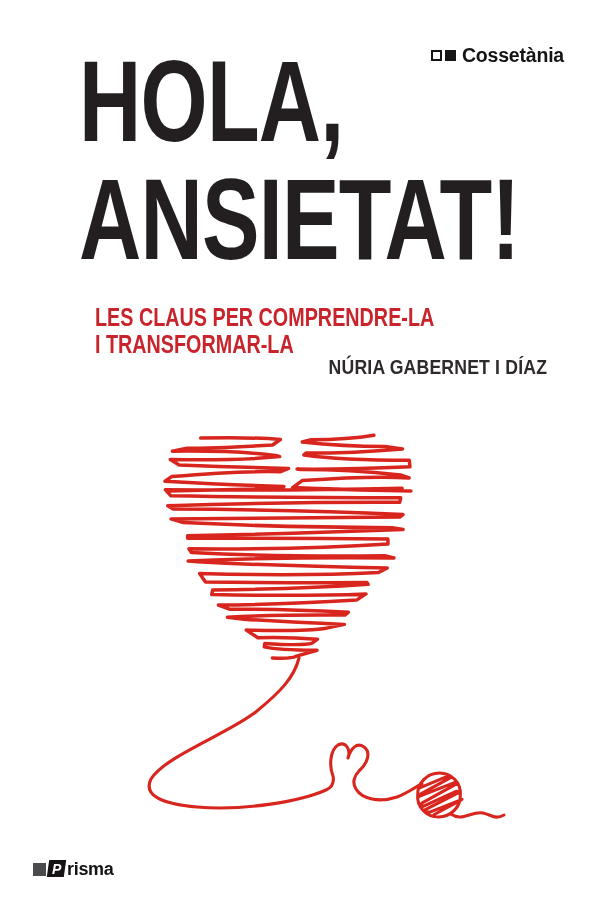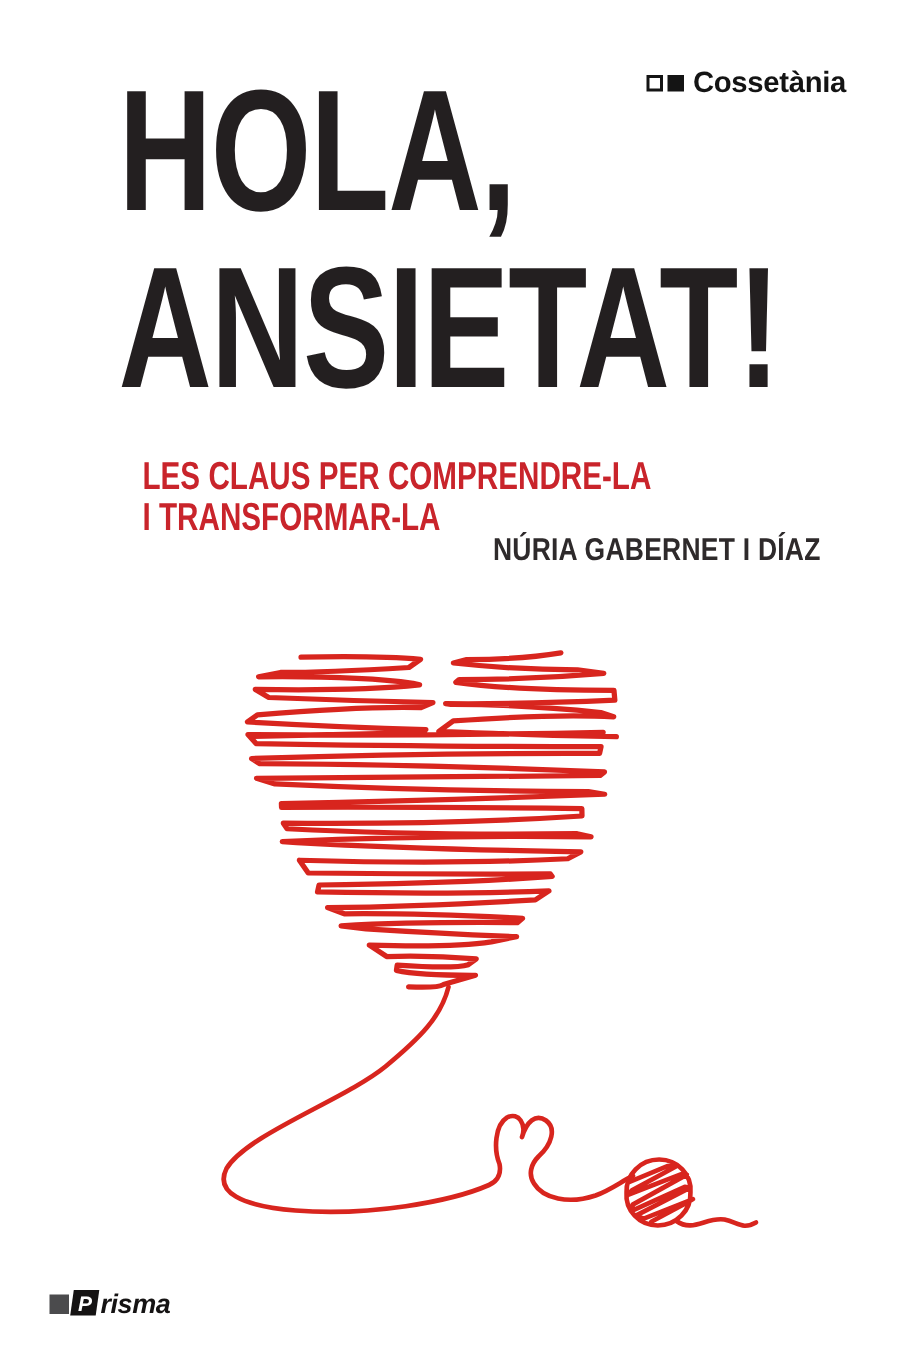--- a/index.html
+++ b/index.html
@@ -43,21 +43,21 @@
   .imp-gray{width:13px;height:13px;background:#4b4b4d;margin:0 2px 1px 0;}
   .imp-black{
     width:17px;height:17px;background:#151313;transform:skewX(-8deg);
     display:flex;align-items:center;justify-content:center;margin-right:2px;
   }
   .imp-black .imp-p{
     color:#ffffff;font-size:14px;font-weight:700;font-style:italic;line-height:1;
     transform:skewX(8deg);
   }
   .imp-rest{
-    color:#151313;font-size:18px;font-weight:700;font-style:italic;
+    color:#151313;font-size:18px;font-weight:700;
     line-height:16px;letter-spacing:-0.3px;
   }
 </style>
 </head>
 <body>
 
 <div class="cover">
 
   <div class="publisher">
     <span class="pub-sq outline"></span>

